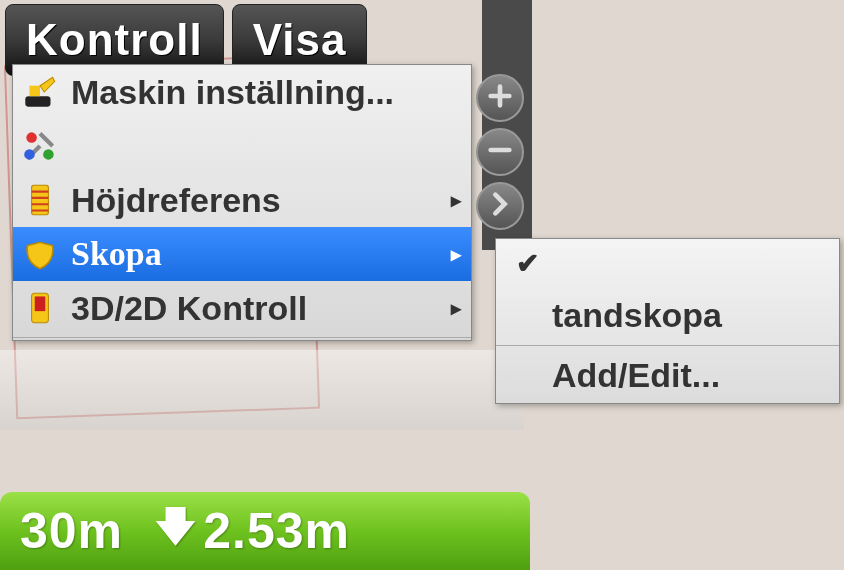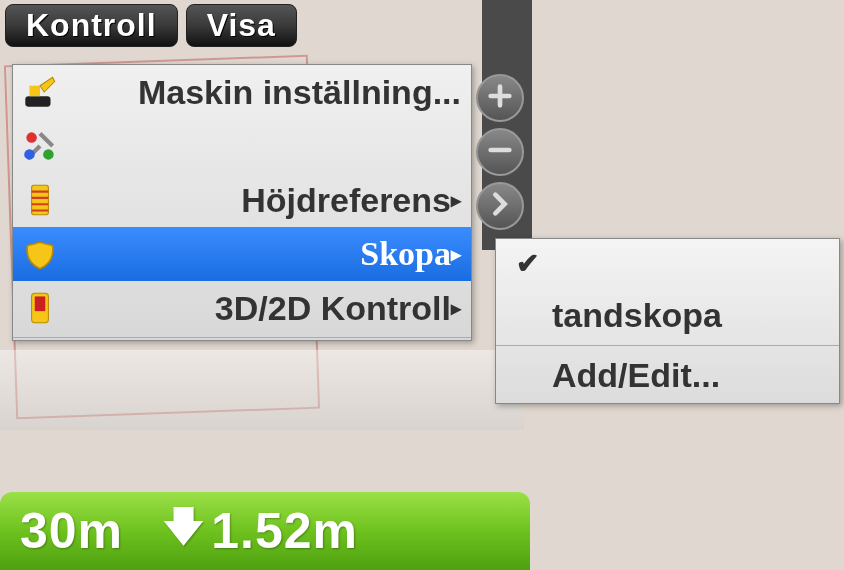--- a/index.html
+++ b/index.html
@@ -49,37 +49,36 @@
       left: 5px;
       display: flex;
       gap: 8px;
       padding: 4px 0;
     }
     .menu-button {
       background: linear-gradient(to bottom, #555 0%, #3a3a3a 50%, #111 100%);
       color: #fff;
       border: 1px solid #222;
       border-radius: 8px;
-      padding: 2px 20px;
-      font-size: 32px;
+      padding: 10px 20px;
+      font-size: 44px;
       font-weight: bold;
       text-shadow: 1px 1px 0 #000;
       cursor: pointer;
       font-family: inherit;
       letter-spacing: 1px;
     }
     .dropdown {
       position: absolute;
       top: 64px;
       left: 12px;
       width: 460px;
       background: linear-gradient(to bottom, #f0f0f0, #d8d8d8);
       border: 1px solid #888;
       box-shadow: 2px 2px 6px rgba(0,0,0,0.3);
-      text-align: right;
     }
     .menu-item {
       display: flex;
       align-items: center;
       padding: 6px 10px 6px 6px;
       font-size: 34px;
       color: #333;
       cursor: pointer;
       position: relative;
       letter-spacing: 0px;
@@ -166,21 +165,21 @@
       height: 78px;
       width: 530px;
       background: linear-gradient(to bottom, #9be048 0%, #6ec21e 50%, #4ea010 100%);
       border-radius: 12px 12px 0 0;
       display: flex;
       align-items: center;
       color: #fff;
       font-size: 50px;
       text-shadow: 1px 1px 2px rgba(0,0,0,0.3);
       padding: 0 20px;
-      gap: 40px;
+      gap: 32px;
       letter-spacing: 1px;
     }
     .status-item {
       display: flex;
       align-items: center;
       gap: 6px;
     }
     .status-item .down-arrow {
       font-size: 40px;
     }
@@ -288,15 +287,15 @@
     <span>Add/Edit...</span>
   </div>
 </div>
 
 <div class="status-bar">
   <div class="status-item">
     <span>30m</span>
   </div>
   <div class="status-item">
     <span class="down-arrow">🡇</span>
-    <span>1.52m</span>
+    <span>2.53m</span>
   </div>
 </div>
 
 </body></html>

